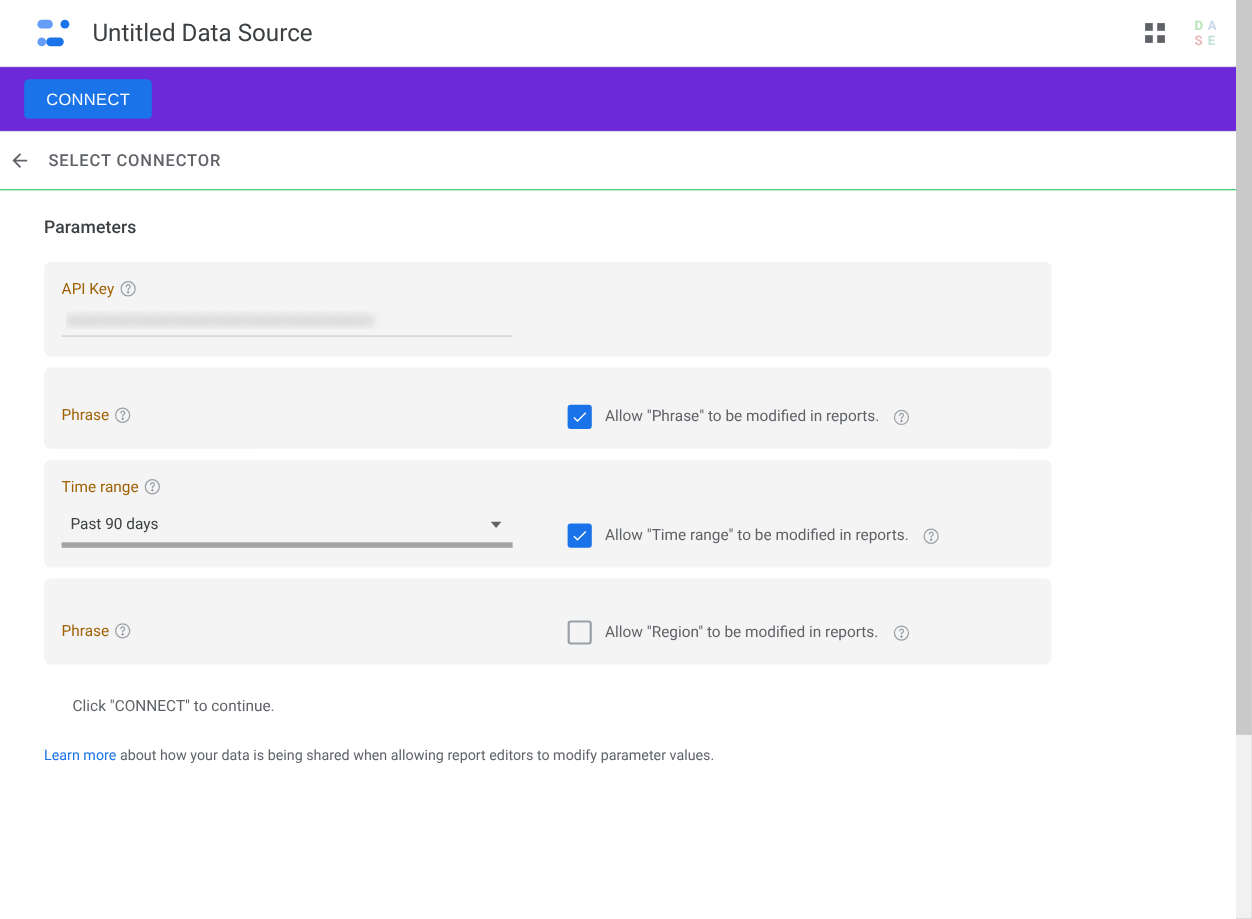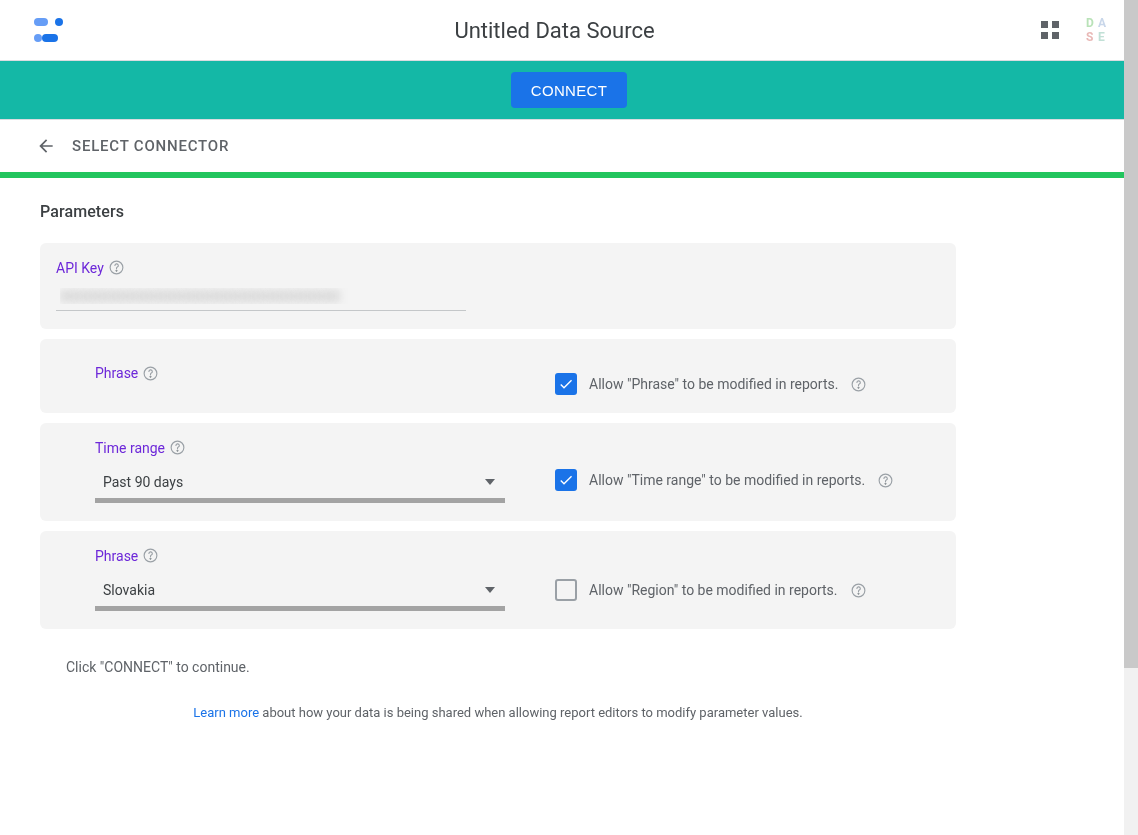--- a/index.html
+++ b/index.html
@@ -9,21 +9,20 @@
       background: #fff;
       overflow-x: hidden;
     }
     
     .header {
       display: flex;
       align-items: center;
       padding: 14px 24px 14px 32px;
       border-bottom: 1px solid #dadce0;
       gap: 16px;
-      text-align: center;
     }
     .logo-ds {
       width: 36px; height: 28px; flex: 0 0 auto;
     }
     .page-title {
       font-size: 22px;
       font-weight: 400;
       color: #3c4043;
       flex: 1;
     }
@@ -38,46 +37,46 @@
     }
     .apps-icon span {
       width: 7px; height: 7px; background: #5f6368;
     }
     .avatar {
       width: 32px; height: 32px;
     }
 
     
     .action-bar {
-      background: #14b8a6;
+      background: #6d28d9;
       border-bottom: 1px solid #dadce0;
       display: flex;
-      justify-content: center;
+      justify-content: flex-start;
       padding: 11px 22px;
     }
     .connect-btn {
       background: #1a73e8;
       color: #fff;
       border: none;
       border-radius: 4px;
       padding: 0 20px;
       height: 36px;
       font-size: 15px;
       font-weight: 500;
       letter-spacing: .3px;
       cursor: pointer;
     }
 
     
     .breadcrumb {
       display: flex;
       align-items: center;
-      padding: 16px 36px;
+      padding: 16px 8px;
       gap: 16px;
-      border-bottom: 6px solid #22c55e;
+      border-bottom: 1px solid #22c55e;
     }
     .back-arrow { width: 20px; height: 20px; cursor: pointer; color:#5f6368; }
     .breadcrumb-text {
       font-size: 15px;
       letter-spacing: .8px;
       color: #5f6368;
       font-weight: 500;
     }
 
     
@@ -94,28 +93,27 @@
     }
 
     .param-block {
       background: #f4f4f4;
       border-radius: 6px;
       padding: 16px 16px 18px 16px;
       margin-bottom: 10px;
     }
     .param-row {
       display: flex;
-      align-items: center;
+      align-items: flex-end;
       gap: 40px;
-      margin-left: 39px;
     }
     .param-left { width: 420px; flex: 0 0 auto; }
     .label-row {
       display: flex; align-items: center; gap: 4px;
-      color: #6d28d9;
+      color: #a16207;
       font-size: 14px;
       margin-bottom: 4px;
     }
     .help-svg { width: 17px; height: 17px; stroke: #80868b; fill: none; }
     .text-input {
       width: 410px;
       border: none;
       border-bottom: 1px solid #c4c7c9;
       background: transparent;
       font-size: 14px;
@@ -160,21 +158,20 @@
     .checkbox.unchecked {
       background: transparent; border: 2px solid #9aa0a6;
     }
     .check-svg { width: 16px; height: 16px; }
 
     .footer-hint {
       font-size: 14px; color:#5f6368;
       padding: 20px 0 0 26px;
     }
     .learn-more-row {
-      text-align: center;
       font-size: 13px;
       color: #5f6368;
       padding-top: 30px;
     }
     .learn-more-row .link { color:#1a73e8; cursor: pointer; }
     
     .fake-scroll {
       position: fixed; right: 0; top:0; width: 14px; height: 100%;
       background: #f1f1f1;
     }
@@ -304,26 +301,20 @@
     <div class="param-row">
       <div class="param-left">
         <div class="label-row">
           <span>Phrase</span>
           <svg class="help-svg" viewBox="0 0 24 24">
               <circle cx="12" cy="12" r="9" stroke="#9aa0a6" stroke-width="1.6"></circle>
               <path d="M9.8 9.2a2.4 2.4 0 1 1 3.4 2.2c-.9.5-1.2 1-1.2 1.9" stroke="#9aa0a6" stroke-width="1.6" stroke-linecap="round"></path>
               <circle cx="12" cy="16.5" r="1" fill="#9aa0a6"></circle>
             </svg>
         </div>
-        <div class="select-input">
-          <span>Slovakia</span>
-          <svg class="caret" viewBox="0 0 10 6">
-              <path d="M0 0l5 6 5-6z" fill="#5f6368"></path>
-            </svg>
-        </div>
       </div>
       <div class="param-right top-pad-more">
         <div class="checkbox unchecked"></div>
         <span>Allow "Region" to be modified in reports.</span>
         <svg class="help-svg" viewBox="0 0 24 24">
             <circle cx="12" cy="12" r="9" stroke="#9aa0a6" stroke-width="1.6"></circle>
             <path d="M9.8 9.2a2.4 2.4 0 1 1 3.4 2.2c-.9.5-1.2 1-1.2 1.9" stroke="#9aa0a6" stroke-width="1.6" stroke-linecap="round"></path>
             <circle cx="12" cy="16.5" r="1" fill="#9aa0a6"></circle>
           </svg>
       </div>

